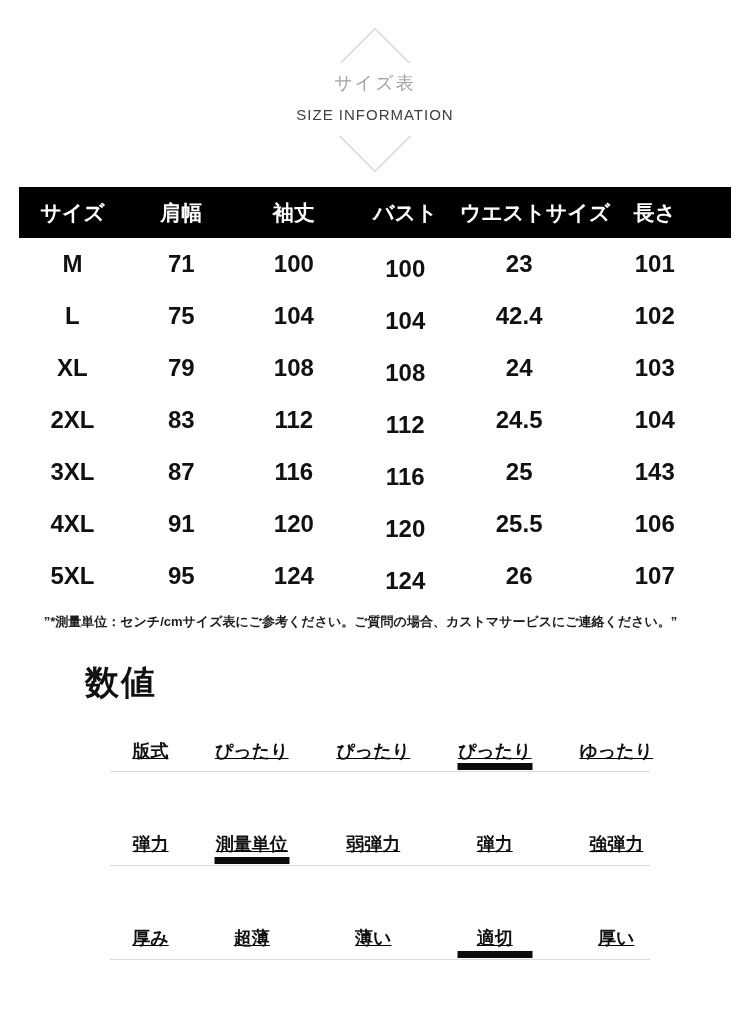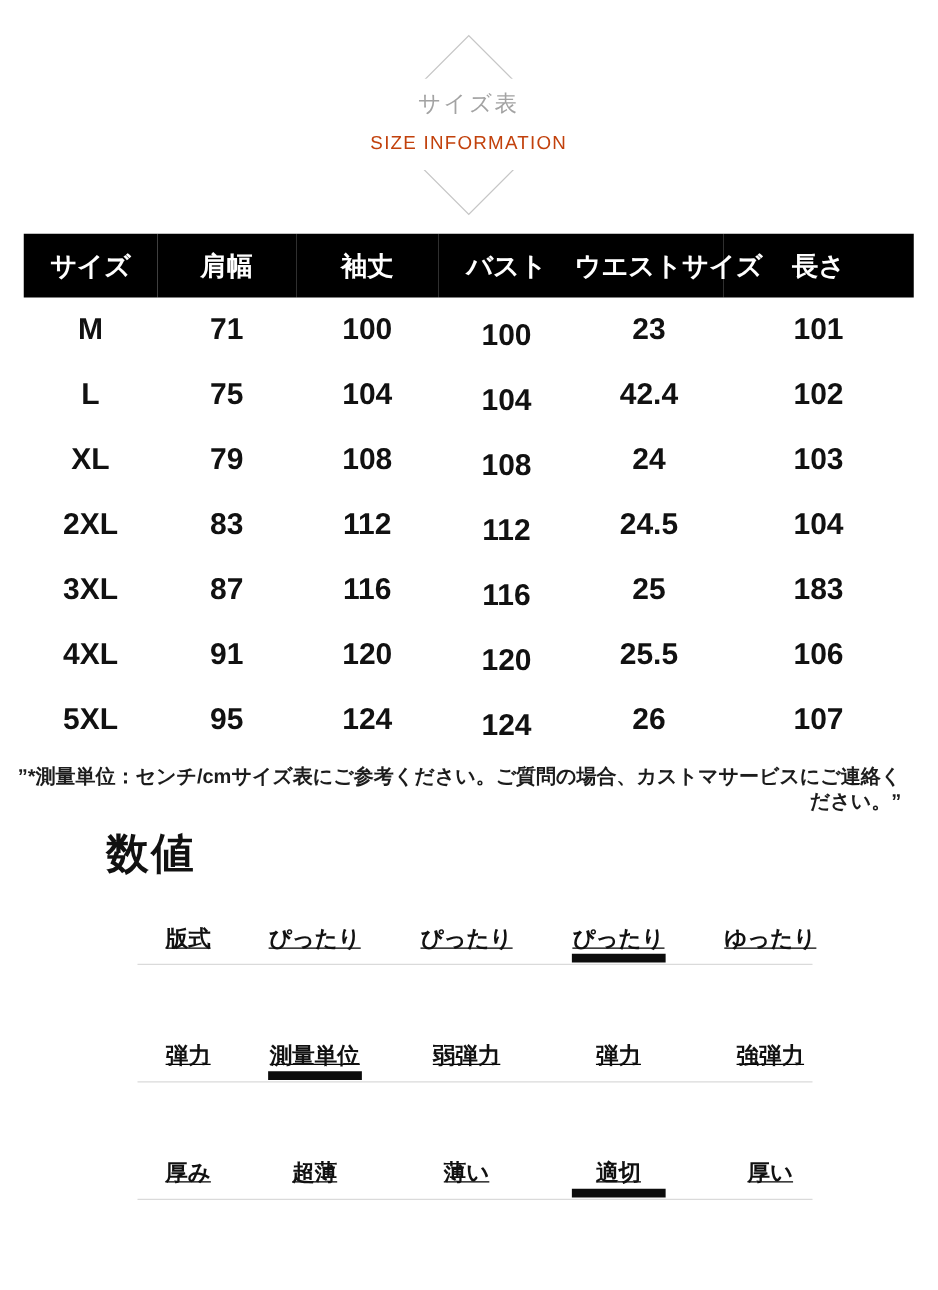--- a/index.html
+++ b/index.html
@@ -37,21 +37,21 @@
     letter-spacing: 2px;
     color: #a3a3a3;
     font-weight: 400;
   }
   .en-title {
     position: absolute;
     left: 0; top: 106px; width: 750px;
     text-align: center;
     font-size: 15px;
     letter-spacing: 1px;
-    color: #c2410c;
+    color: #404040;
     font-weight: 400;
   }
 
   
   .size-table {
     position: absolute;
     left: 19px; top: 187px;
     width: 712px;
     border-collapse: collapse;
     table-layout: fixed;
@@ -74,22 +74,22 @@
     text-align: center;
     vertical-align: middle;
     white-space: nowrap;
   }
   .size-table td:nth-child(4) { padding-top: 10px; } 
 
   
   .note {
     position: absolute;
     left: 0; top: 612px; width: 721px;
-    text-align: right;
-    font-size: 16px;
+    text-align: center;
+    font-size: 13px;
     font-weight: 700;
     color: #1c1c1c;
     line-height: 20px;
   }
 
   
   .spec-heading {
     position: absolute;
     left: 85px; top: 660px;
     font-size: 34px;
@@ -196,21 +196,21 @@
         <td>112</td>
         <td>24.5</td>
         <td>104</td>
       </tr>
       <tr>
         <td>3XL</td>
         <td>87</td>
         <td>116</td>
         <td>116</td>
         <td>25</td>
-        <td>183</td>
+        <td>143</td>
       </tr>
       <tr>
         <td>4XL</td>
         <td>91</td>
         <td>120</td>
         <td>120</td>
         <td>25.5</td>
         <td>106</td>
       </tr>
       <tr>

